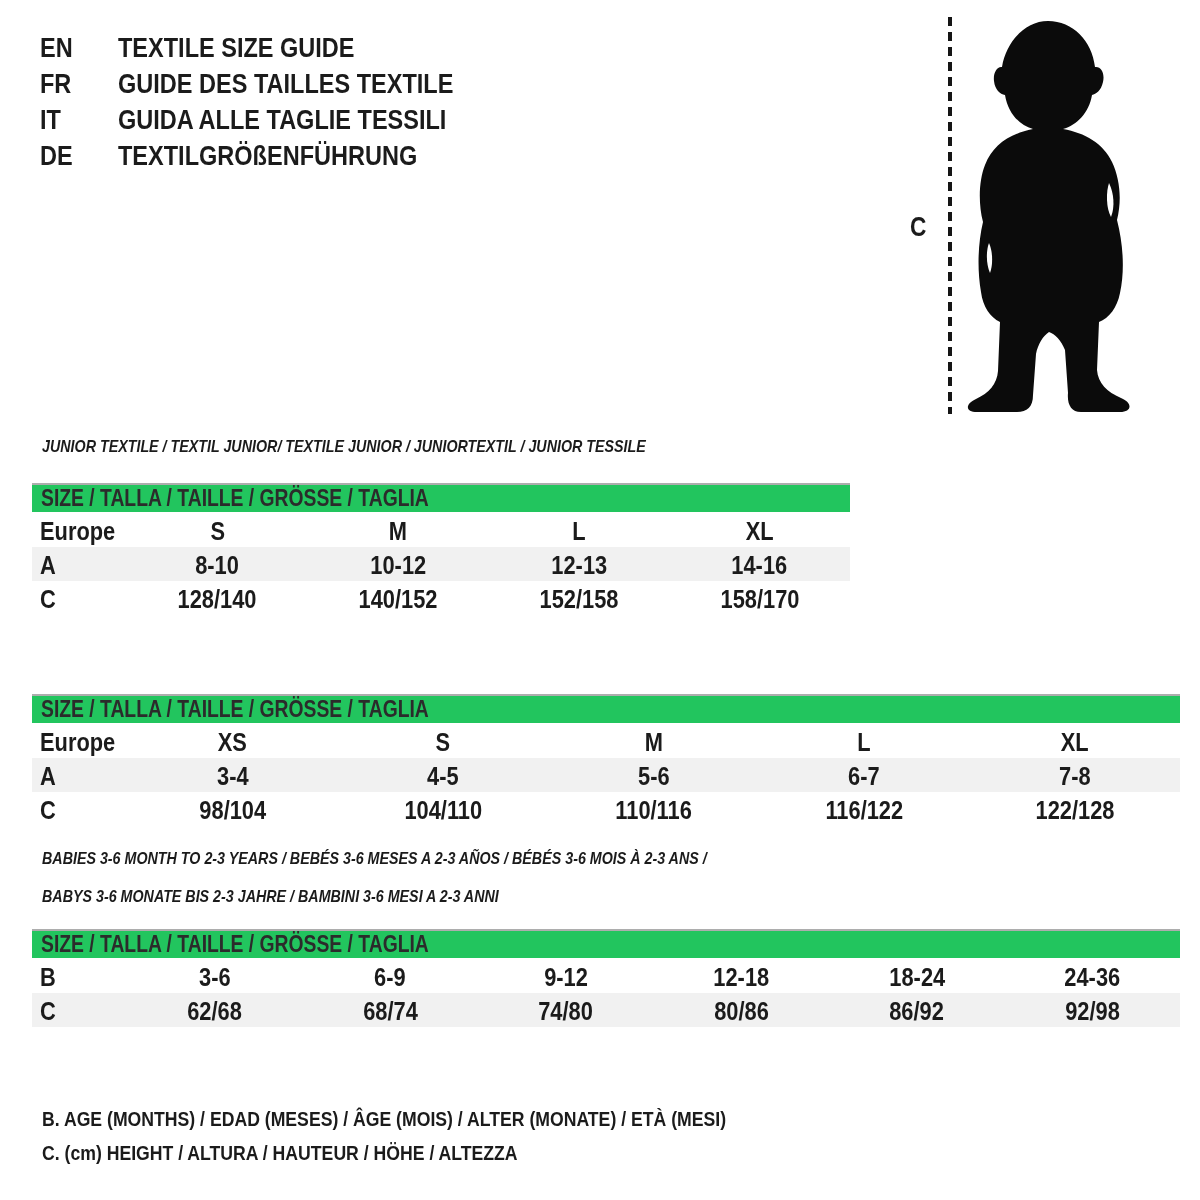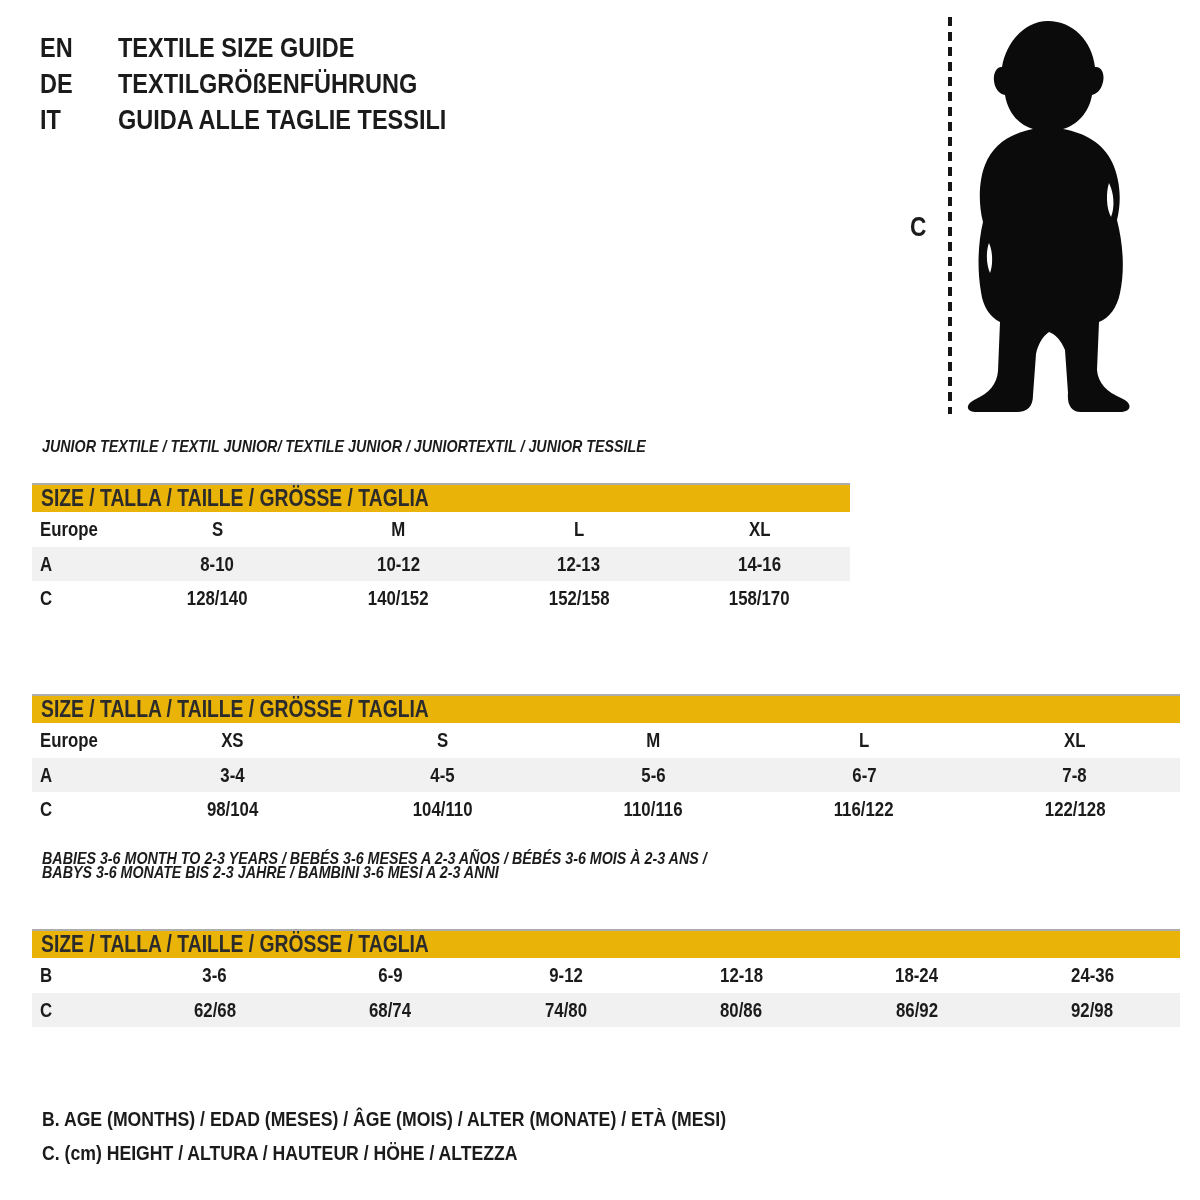--- a/index.html
+++ b/index.html
@@ -29,50 +29,54 @@
   }
   .baby-svg { position:absolute; left:945px; top:15px; }
 
   
   .sec-title { position:absolute; left:42px; font-size:17px; line-height:26px;font-style:italic; }
   .subscript { font-size:0.62em; vertical-align:-0.22em; }
 
   
   .table { position:absolute; left:32px; }
   .thead {
-    height:29px; background:#eab308; border-top:2px solid #adadad;
+    height:29px; background:#22c55e; border-top:2px solid #adadad;
     display:flex; align-items:center; padding-left:9px; box-sizing:border-box;
     font-size:23px; color:#2b2b2b;
   }
-  .trow { display:flex; align-items:center; height:34px; font-size:20px; }
+  .trow { display:flex; align-items:flex-end; height:34px; font-size:26px; }
   .trow.tall { height:35px; }
   .trow.alt { background:#f1f1f1; }
   .c0 { width:95px; padding-left:8px; box-sizing:border-box; text-align:left; }
   .c  { flex:1; text-align:center; }
 
   
   .legend-line { position:absolute; left:42px; font-size:21px; line-height:30px; }
 </style>
 </head>
 <body>
 
 <div class="page">
 
   <div class="langs">
     <div class="lang-row">
       <span class="lang-code"><span class="cond">EN</span></span>
       <span class="cond">TEXTILE SIZE GUIDE</span>
     </div>
     <div class="lang-row">
+      <span class="lang-code"><span class="cond">FR</span></span>
+      <span class="cond">GUIDE DES TAILLES TEXTILE</span>
+    </div>
+    <div class="lang-row">
+      <span class="lang-code"><span class="cond">IT</span></span>
+      <span class="cond">GUIDA ALLE TAGLIE TESSILI</span>
+    </div>
+    <div class="lang-row">
       <span class="lang-code"><span class="cond">DE</span></span>
       <span class="cond">TEXTILGRÖßENFÜHRUNG</span>
-    </div>
-    <div class="lang-row">
-      <span class="lang-code"><span class="cond">IT</span></span>
-      <span class="cond">GUIDA ALLE TAGLIE TESSILI</span>
     </div>
   </div>
 
   <span class="c-label cond">C</span>
   <div class="dash-line"></div>
   <svg class="baby-svg" width="200" height="400" viewBox="0 0 200 400" aria-hidden="true">
     <path fill="#0b0b0b" d="M103,6
       C128,6 147,26 150,52
       C156,51 160,58 158,67
       C156,76 151,79 147,80
@@ -163,21 +167,21 @@
       <div class="c"><span class="cond ctr">104/110</span></div>
       <div class="c"><span class="cond ctr">110/116</span></div>
       <div class="c"><span class="cond ctr">116/122</span></div>
       <div class="c"><span class="cond ctr">122/128</span></div>
     </div>
   </div>
 
   <div class="sec-title" style="top:846px">
     <span class="cond">BABIES 3-6 MONTH TO 2-3 YEARS / BEBÉS 3-6 MESES A 2-3 AÑOS / BÉBÉS 3-6 MOIS À 2-3 ANS /</span>
   </div>
-  <div class="sec-title" style="top:860px">
+  <div class="sec-title" style="top:884px">
     <span class="cond">BABYS 3-6 MONATE BIS 2-3 JAHRE / BAMBINI 3-6 MESI A 2-3 ANNI</span>
   </div>
   <div class="table" style="top:929px;width:1148px">
     <div class="thead">
       <span class="cond">SIZE / TALLA / TAILLE / GRÖSSE / TAGLIA</span>
     </div>
     <div class="trow tall">
       <div class="c0"><span class="cond">B</span></div>
       <div class="c"><span class="cond ctr">3-6</span></div>
       <div class="c"><span class="cond ctr">6-9</span></div>

